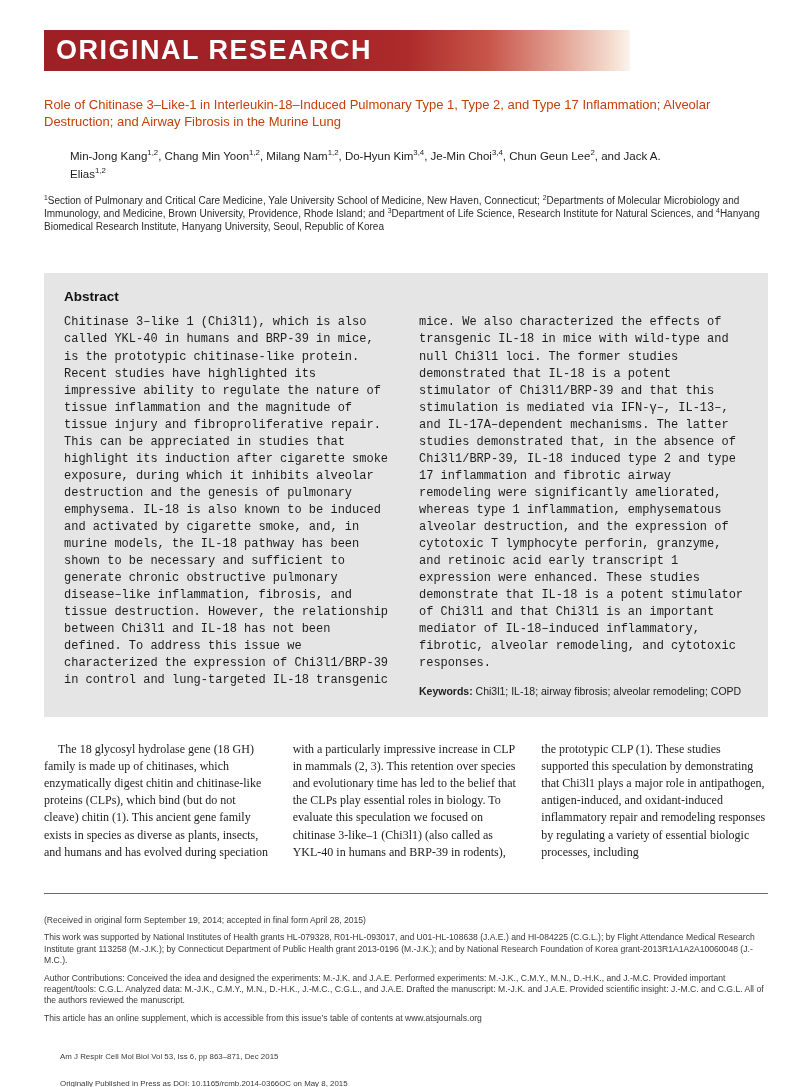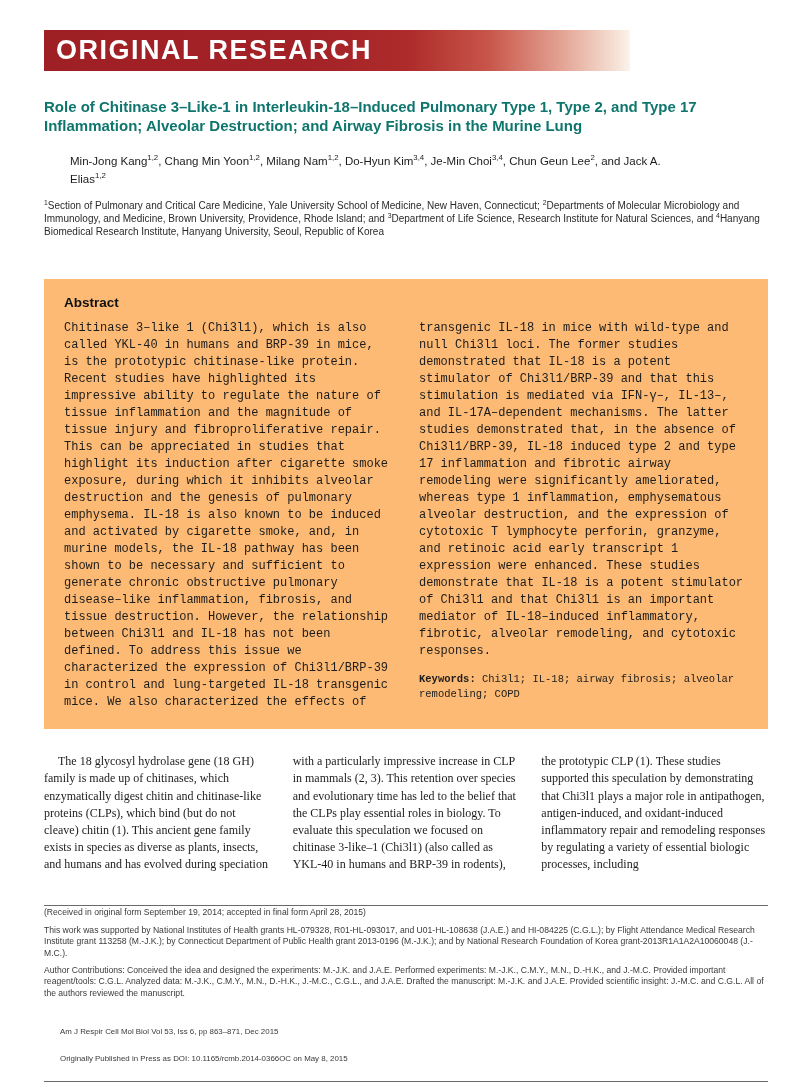--- a/index.html
+++ b/index.html
@@ -18,50 +18,50 @@
   }
   .banner {
     width: 586px; height: 41px; flex: 0 0 auto;
     background: linear-gradient(90deg, #9e1f24 0%, #a32227 45%, #ad2b2a 62%, #c8564a 76%, #e2a192 88%, #f4ddd0 97%, #fbf3ec 100%);
     display: flex; align-items: center; padding-left: 12px;
   }
   .banner-label {
     color: #ffffff; font-weight: bold; font-size: 27px; letter-spacing: 1.5px;
   }
   .title {
-    font-size: 15px; line-height: 1.28; font-weight: bold;
-    margin: 26px 0 12px; color: #0f766e; max-width: 700px;
+    font-size: 13px; line-height: 1.28; font-weight: normal;
+    margin: 26px 0 12px; color: #c2410c; max-width: 700px;
   }
   .authors {
     font-size: 11.5px; line-height: 1.55; margin: 6px 0 10px; max-width: 650px; color: #1c1c1c; padding-left: 26px;
   }
   sup { font-size: 68%; line-height: 0; }
   .affiliations {
     font-size: 10px; line-height: 1.32; margin: 0; max-width: 722px; color: #2a2a2a;
   }
   .abstract {
-    background: #fdba74; margin-top: 40px; padding: 16px 20px 18px;
+    background: #e5e5e5; margin-top: 40px; padding: 16px 20px 18px;
   }
   .abstract-heading {
     font-size: 13.5px; font-weight: bold; margin: 0 0 10px; color: #111111;
   }
   .abstract-cols { column-count: 2; column-gap: 26px; }
   .abstract-text {
     font-family: Liberation Mono, monospace;
     font-size: 12px; line-height: 1.42; margin: 0; color: #1c1c1c;
   }
-  .keywords { font-size: 10.5px; line-height: 1.4; margin: 12px 0 8px; color: #1c1c1c; font-family: Liberation Mono, monospace; }
+  .keywords { font-size: 10.5px; line-height: 1.4; margin: 12px 0 8px; color: #1c1c1c; }
   .keywords b { font-weight: bold; }
   .body-cols { margin-top: 24px; column-count: 3; column-gap: 22px; }
   .body-text {
     font-family: "Liberation Serif", serif;
     font-size: 12px; line-height: 1.43; margin: 0; text-indent: 14px; color: #1c1c1c;
   }
   .footnotes {
-    margin-top: 32px; border-top: 1px solid #6a6a6c; padding-top: 1px;
+    margin-top: 32px; border-top: 1px solid #6a6a6c; padding-top: 21px;
   }
   .fn { font-size: 8.6px; line-height: 1.33; margin: 0 0 6px; color: #3a3a3c; }
   .journal-info { margin-top: 6px; }
   .ji { font-size: 7.9px; line-height: 1.38; margin: 16px; color: #3a3a3c; }
   .running-footer {
     margin-top: auto; margin-bottom: 20px;
     border-top: 1px solid #6a6a6c; padding-top: 12px;
     display: flex; justify-content: space-between; align-items: baseline;
   }
   .rf-left { font-size: 10.5px; color: #2a2a2a; }
@@ -96,20 +96,21 @@
 
   <section class="footnotes">
 
       <p class="fn">(Received in original form September 19, 2014; accepted in final form April 28, 2015)</p>
 
       <p class="fn">This work was supported by National Institutes of Health grants HL-079328, R01-HL-093017, and U01-HL-108638 (J.A.E.) and HI-084225 (C.G.L.); by Flight Attendance Medical Research Institute grant 113258 (M.-J.K.); by Connecticut Department of Public Health grant 2013-0196 (M.-J.K.); and by National Research Foundation of Korea grant-2013R1A1A2A10060048 (J.-M.C.).</p>
 
       <p class="fn">Author Contributions: Conceived the idea and designed the experiments: M.-J.K. and J.A.E. Performed experiments: M.-J.K., C.M.Y., M.N., D.-H.K., and J.-M.C. Provided important reagent/tools: C.G.L. Analyzed data: M.-J.K., C.M.Y., M.N., D.-H.K., J.-M.C., C.G.L., and J.A.E. Drafted the manuscript: M.-J.K. and J.A.E. Provided scientific insight: J.-M.C. and C.G.L. All of the authors reviewed the manuscript.</p>
 
 
+      <p class="fn">This article has an online supplement, which is accessible from this issue’s table of contents at www.atsjournals.org</p>
     </section>
 
   <section class="journal-info">
 
       <p class="ji">Am J Respir Cell Mol Biol Vol 53, Iss 6, pp 863–871, Dec 2015</p>
 
 
       <p class="ji">Originally Published in Press as DOI: 10.1165/rcmb.2014-0366OC on May 8, 2015</p>
 
     </section>

